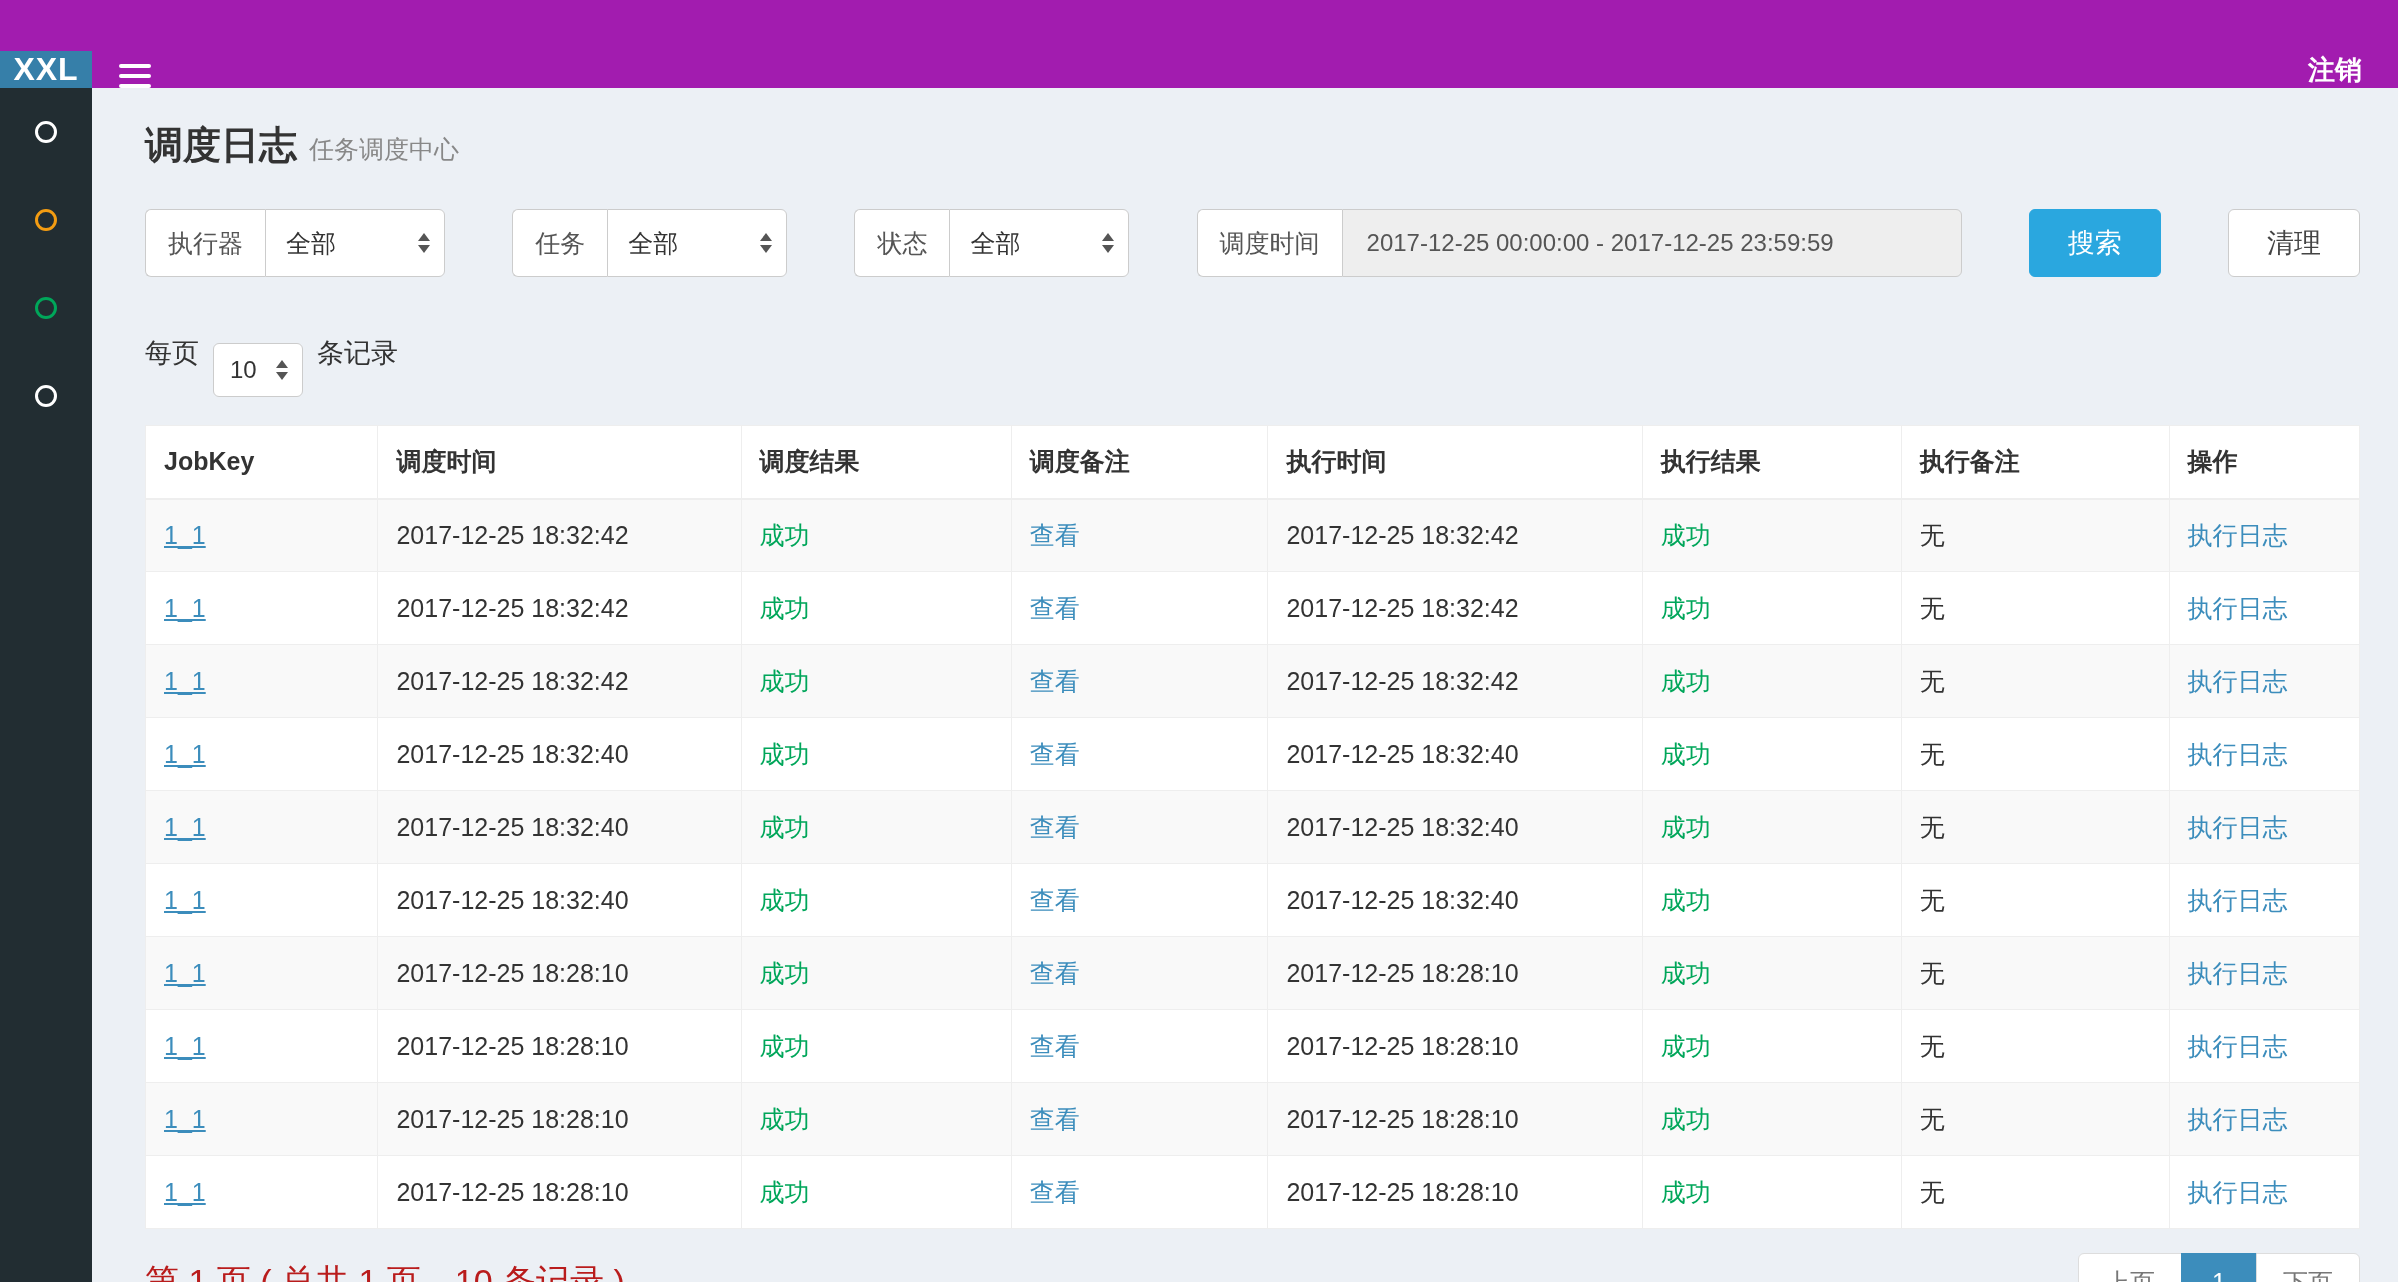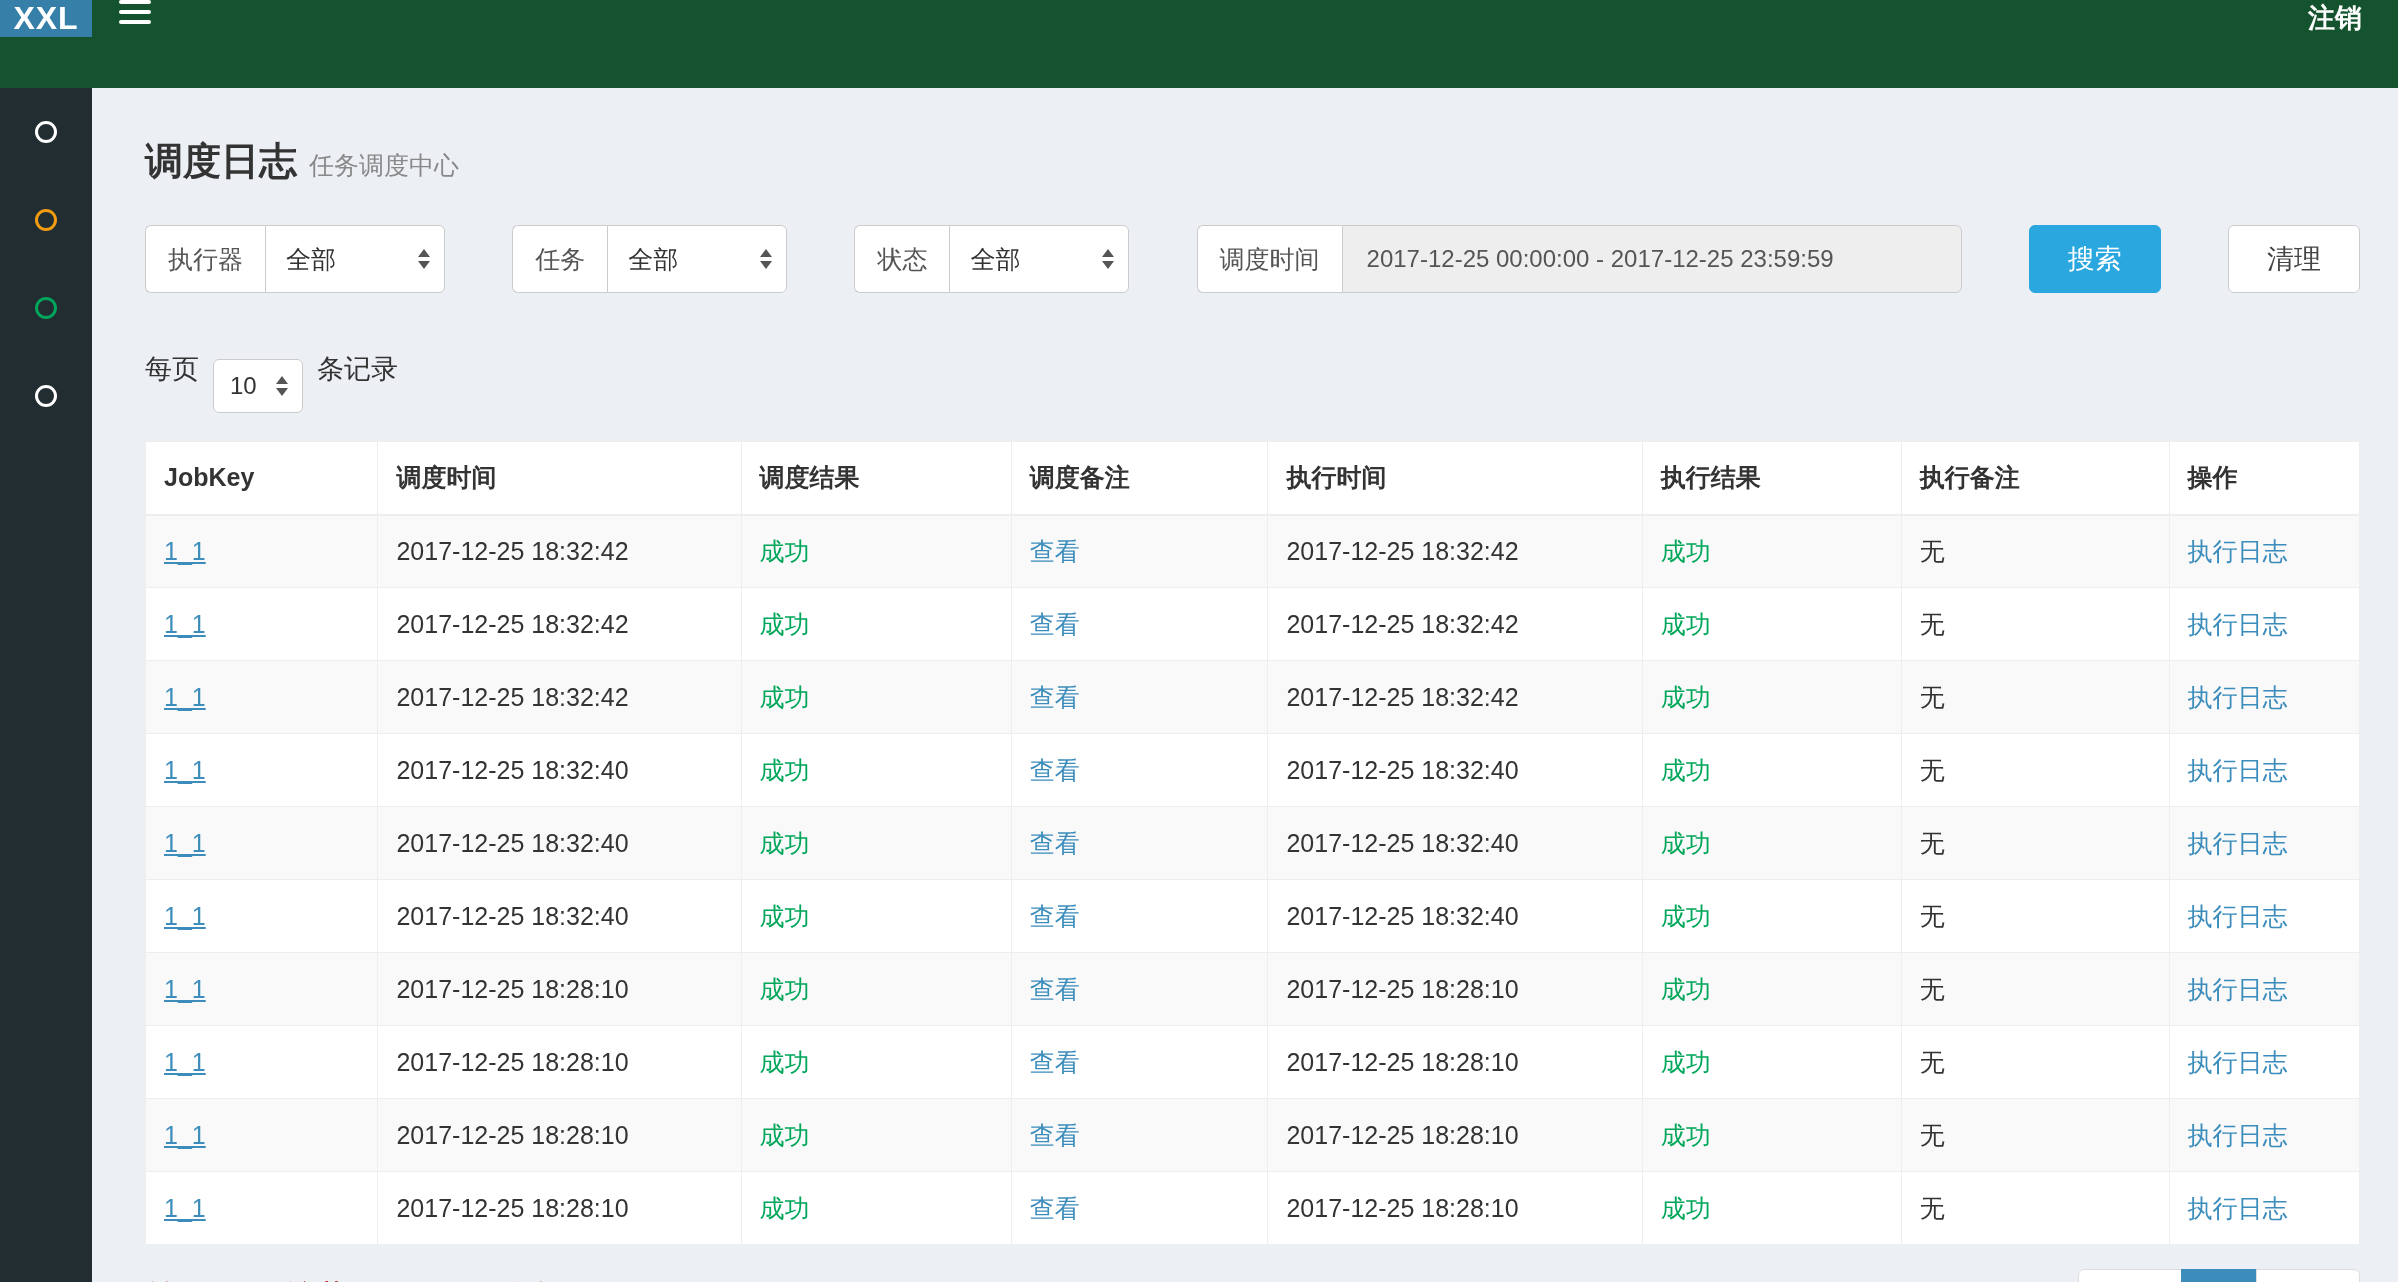--- a/index.html
+++ b/index.html
@@ -7,21 +7,21 @@
   body {
     font-family: "Liberation Sans", "DejaVu Sans", sans-serif;
     background: #ecf0f5;
     overflow: hidden;
     position: relative;
   }
 
   
   .navbar {
     position: absolute; top: 0; left: 0; width: 100%; height: 88px;
-    background: #14532d; display: flex; align-items: flex-start; z-index: 10;
+    background: #a21caf; display: flex; align-items: flex-end; z-index: 10;
   }
   .logo {
     width: 92px; background: #367fa9; color: #fff; font-weight: bold;
     font-size: 32px; display: flex; align-items: center; justify-content: center;
     text-decoration: none; letter-spacing: 1px;
   }
   .hamburger {
     width: 86px; display: flex; flex-direction: column; align-items: center;
     justify-content: center; gap: 6px; cursor: pointer;
   }
@@ -32,21 +32,21 @@
     padding: 0 36px; text-decoration: none; cursor: pointer;
   }
 
   
   .sidebar { position: absolute; top: 88px; left: 0; bottom: 0; width: 92px; background: #222d32; }
   .sb-item { height: 88px; display: flex; align-items: center; justify-content: center; cursor: pointer; }
   .sb-item .ring { width: 22px; height: 22px; border: 3px solid #fff; border-radius: 50%; display: block; }
 
   
   .content { position: absolute; top: 88px; left: 92px; right: 0; bottom: 0; padding: 0 38px 0 53px; overflow: hidden; }
-  .page-title { margin-top: 48px; font-size: 38px; color: #333; font-weight: bold; font-family: Liberation Serif, serif; }
+  .page-title { margin-top: 32px; font-size: 38px; color: #333; font-weight: bold; font-family: Liberation Serif, serif; }
   .page-title small { font-size: 25px; color: #888; font-weight: normal; margin-left: 12px; }
 
   
   .filter-row { display: flex; align-items: center; justify-content: space-between; margin-top: 38px; }
   .igroup { display: flex; align-items: stretch; height: 68px; }
   .addon {
     display: flex; align-items: center; padding: 0 22px; background: #fff;
     border: 1px solid #ccc; border-right: none; border-radius: 6px 0 0 6px;
     font-size: 25px; color: #555; white-space: nowrap;
   }

